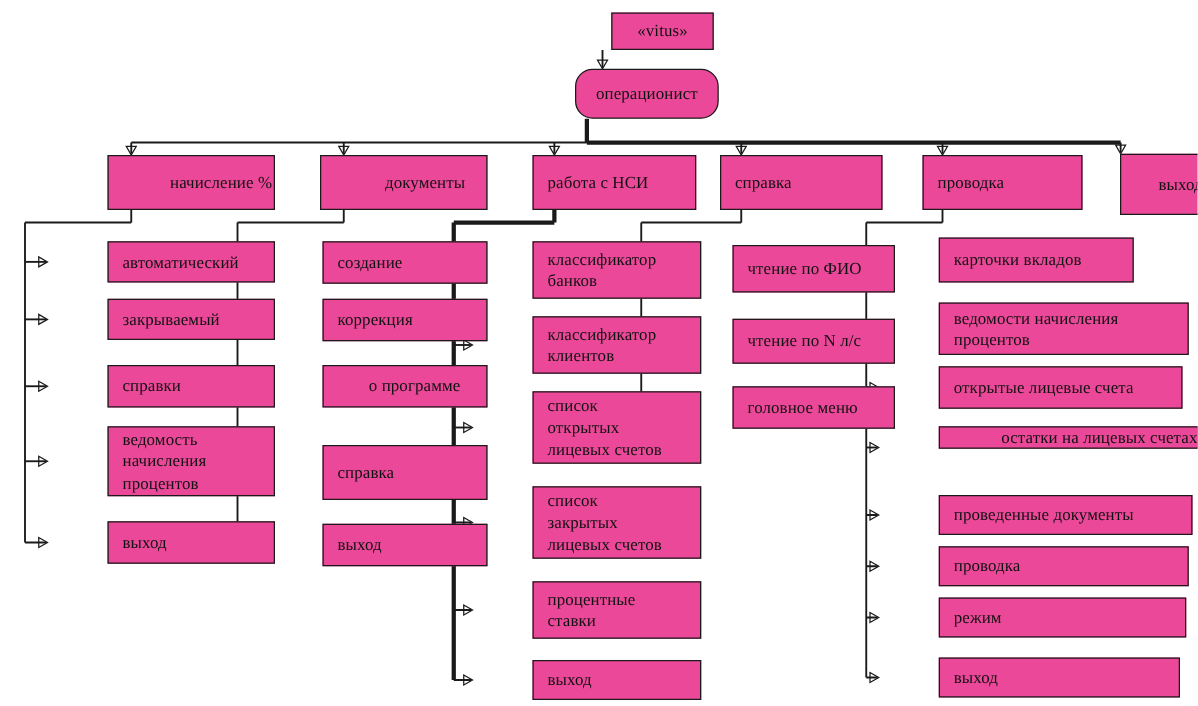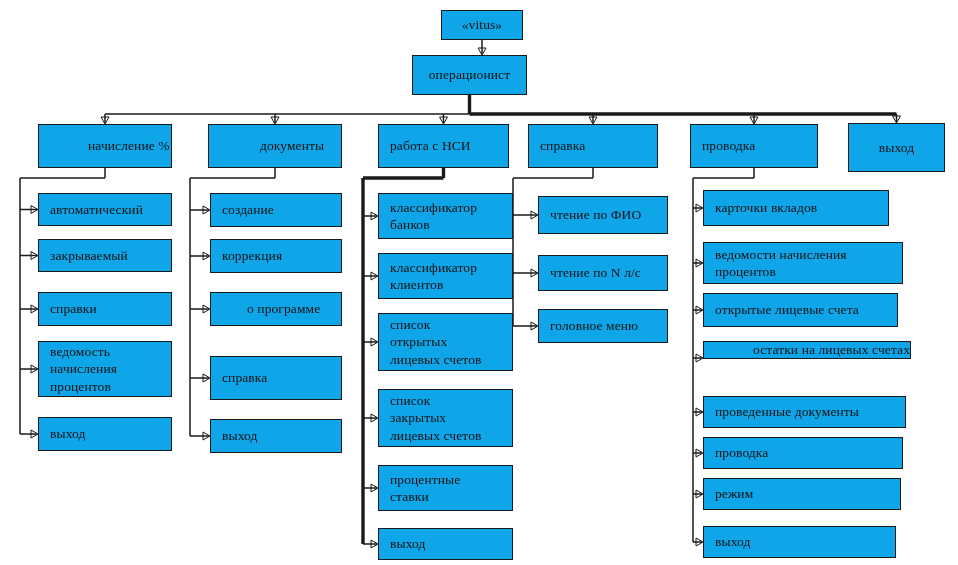--- a/index.html
+++ b/index.html
@@ -1,20 +1,20 @@
 <!DOCTYPE html>
 <html><head>
 <meta charset="utf-8">
 <style>
   html,body{margin:0;padding:0;background:#ffffff;}
   body{width:958px;height:565px;position:relative;overflow:hidden;
        font-family:"Liberation Serif","DejaVu Serif",serif;color:#111;}
   #canvas{position:absolute;left:0;top:0;width:958px;height:565px;}
-  .node{position:absolute;box-sizing:border-box;border:1.6px solid #1a1a1a;background:#0ea5e9;
-        display:flex;align-items:center;}
+  .node{position:absolute;box-sizing:border-box;border:1.6px solid #1a1a1a;background:#ec4899;
+        display:flex;align-items:center;margin-left:48px;}
   .node .lbl{display:block;padding:0 0 0 11px;font-size:13.5px;line-height:1.28;
              letter-spacing:.1px;white-space:pre-line;}
   .node.center{justify-content:center;}
   .node.center .lbl{padding:0;text-align:center;}
   svg.wires{position:absolute;left:0;top:0;width:958px;height:565px;pointer-events:none;}
   svg.wires line,svg.wires path{stroke:#1a1a1a;fill:none;}
   .thin{stroke-width:1.5;}
   .thick{stroke-width:3.4;}
 </style>
 </head>
@@ -106,21 +106,21 @@
       <path d="M696 490 L696 498 L703 494 Z" fill="#1a1a1a" stroke="none"></path>
       <line x1="693" y1="542" x2="702" y2="542" class="thin"></line>
       <path d="M696 538 L696 546 L703 542 Z" fill="#1a1a1a" stroke="none"></path>
       <line x1="896.5" y1="114" x2="896.5" y2="122" class="thin"></line>
       <path d="M892.5 116 L900.5 116 L896.5 123 Z" fill="#1a1a1a" stroke="none"></path>
     </svg>
   <div id="nodes">
       <div class="node center" style="left: 441px; top: 10px; width: 82px; height: 30px;">
         <span class="lbl">«vitus»</span>
       </div>
-      <div class="node center" style="left: 412px; top: 55px; width: 115px; height: 40px;">
+      <div class="node center" style="left: 412px; top: 55px; width: 115px; height: 40px; border-radius: 14px;">
         <span class="lbl">операционист</span>
       </div>
       <div class="node" style="left: 38px; top: 124px; width: 134px; height: 44px; padding-left: 38px;">
         <span class="lbl">начисление %</span>
       </div>
       <div class="node" style="left: 38px; top: 193px; width: 134px; height: 33px;">
         <span class="lbl">автоматический</span>
       </div>
       <div class="node" style="left: 38px; top: 239px; width: 134px; height: 33px;">
         <span class="lbl">закрываемый</span>
@@ -190,21 +190,21 @@
       </div>
       <div class="node" style="left: 538px; top: 255px; width: 130px; height: 36px;">
         <span class="lbl">чтение по N л/с</span>
       </div>
       <div class="node" style="left: 538px; top: 309px; width: 130px; height: 34px;">
         <span class="lbl">головное меню</span>
       </div>
       <div class="node" style="left: 690px; top: 124px; width: 128px; height: 44px;">
         <span class="lbl">проводка</span>
       </div>
-      <div class="node" style="left: 703px; top: 190px; width: 186px; height: 36px;">
+      <div class="node" style="left: 703px; top: 190px; width: 156px; height: 36px;">
         <span class="lbl">карточки вкладов</span>
       </div>
       <div class="node" style="left: 703px; top: 242px; width: 200px; height: 42px;">
         <span class="lbl">ведомости начисления
 процентов</span>
       </div>
       <div class="node" style="left: 703px; top: 293px; width: 195px; height: 34px;">
         <span class="lbl">открытые лицевые счета</span>
       </div>
       <div class="node" style="left: 703px; top: 341px; width: 208px; height: 18px; justify-content: flex-end;">

